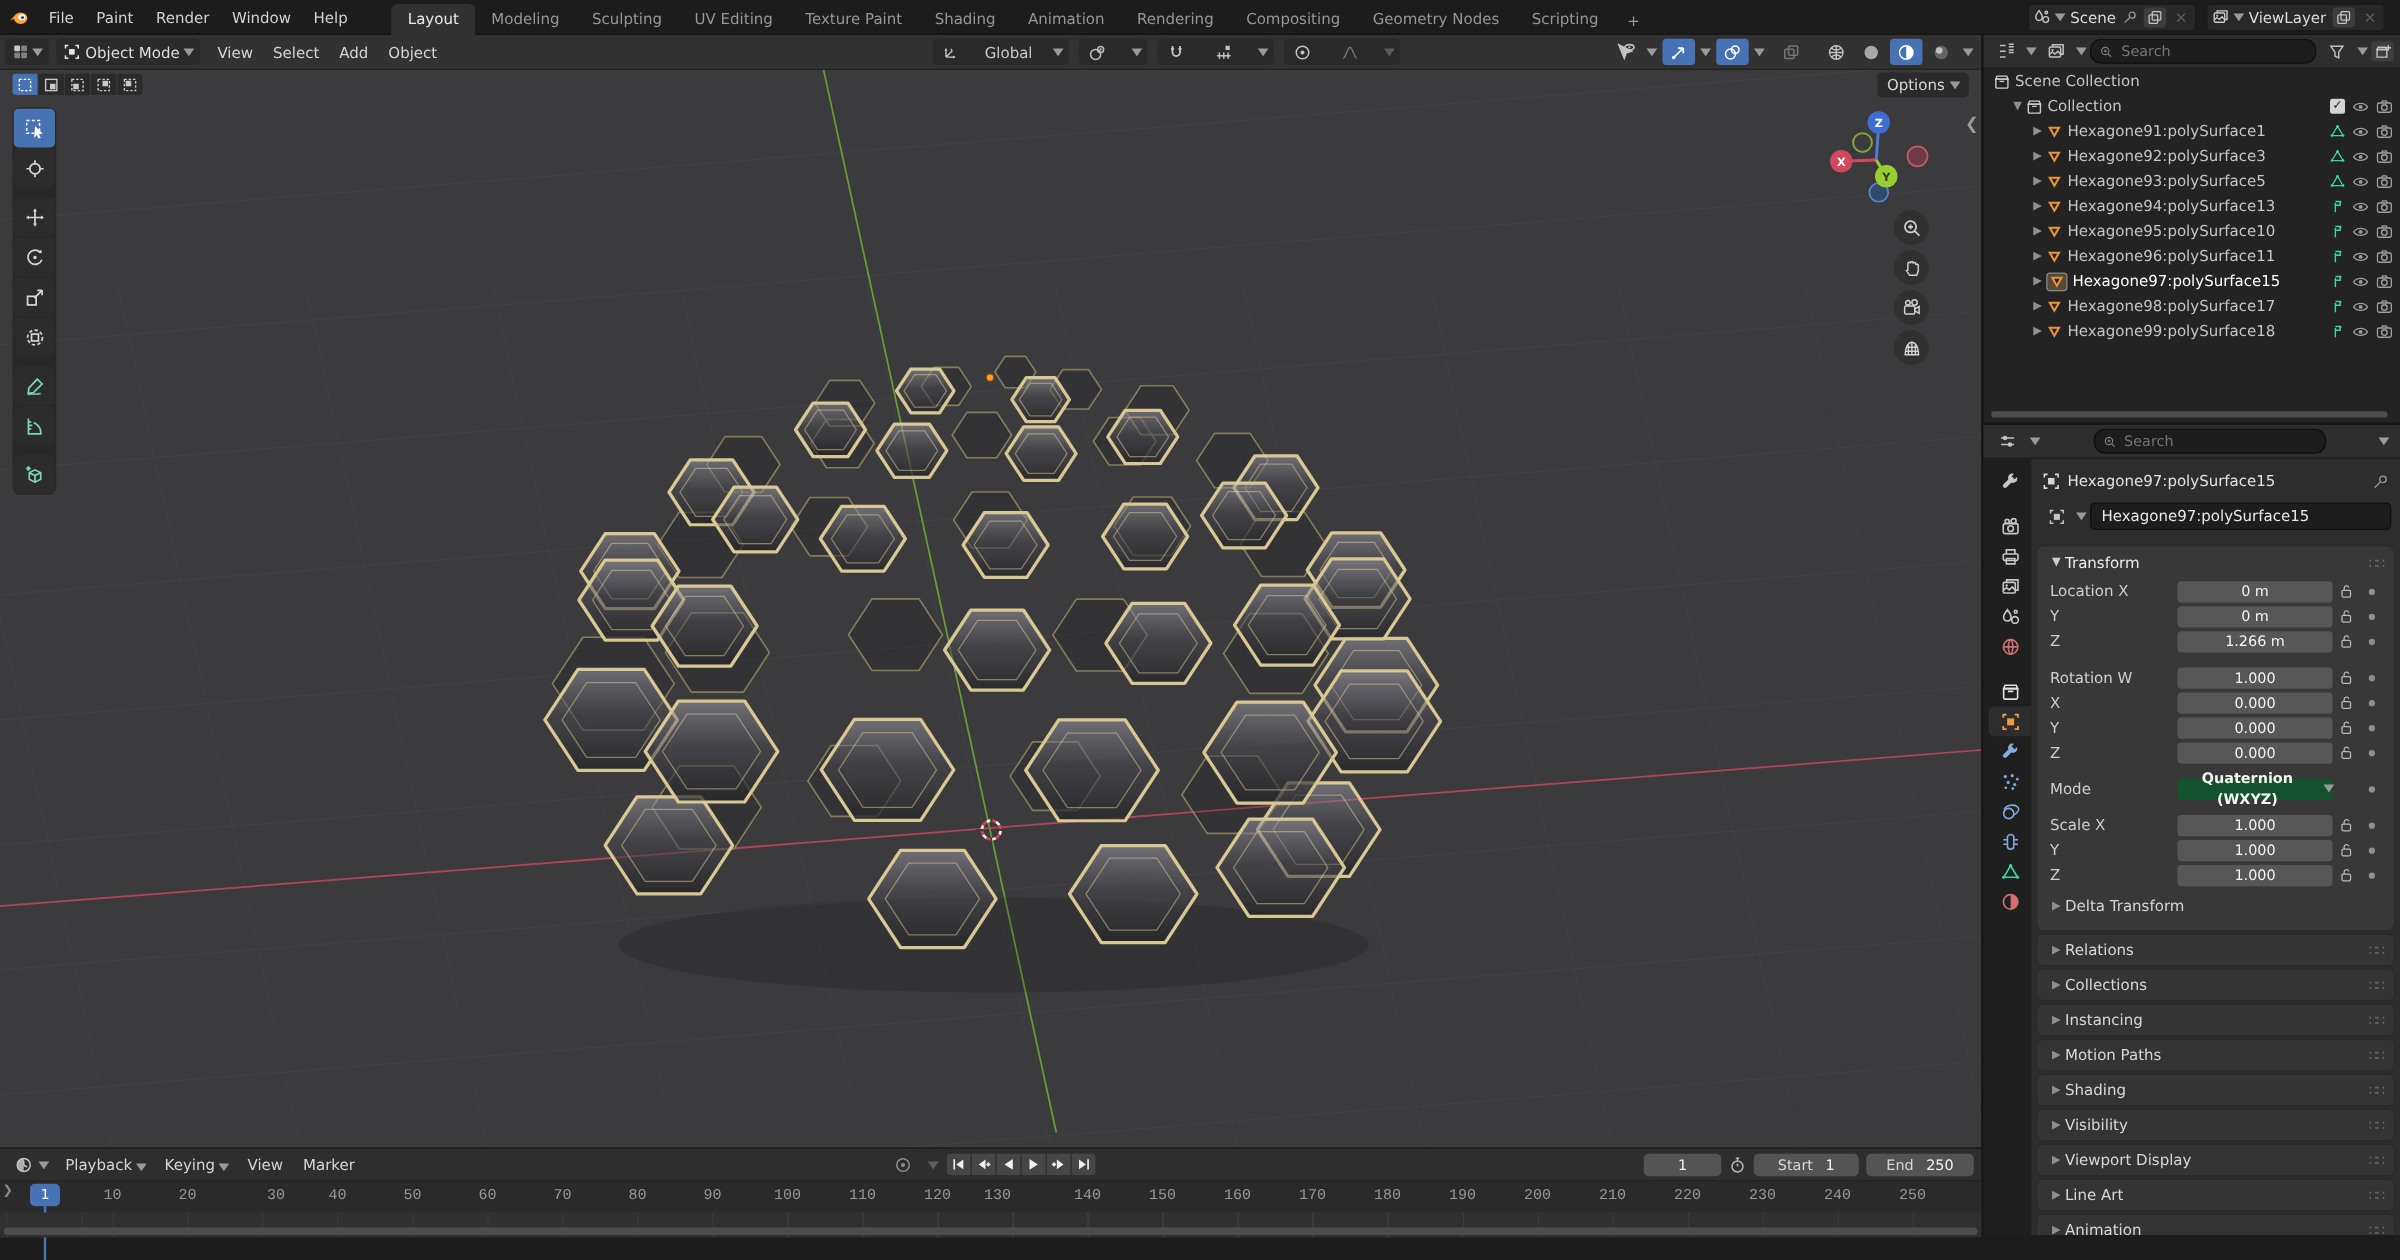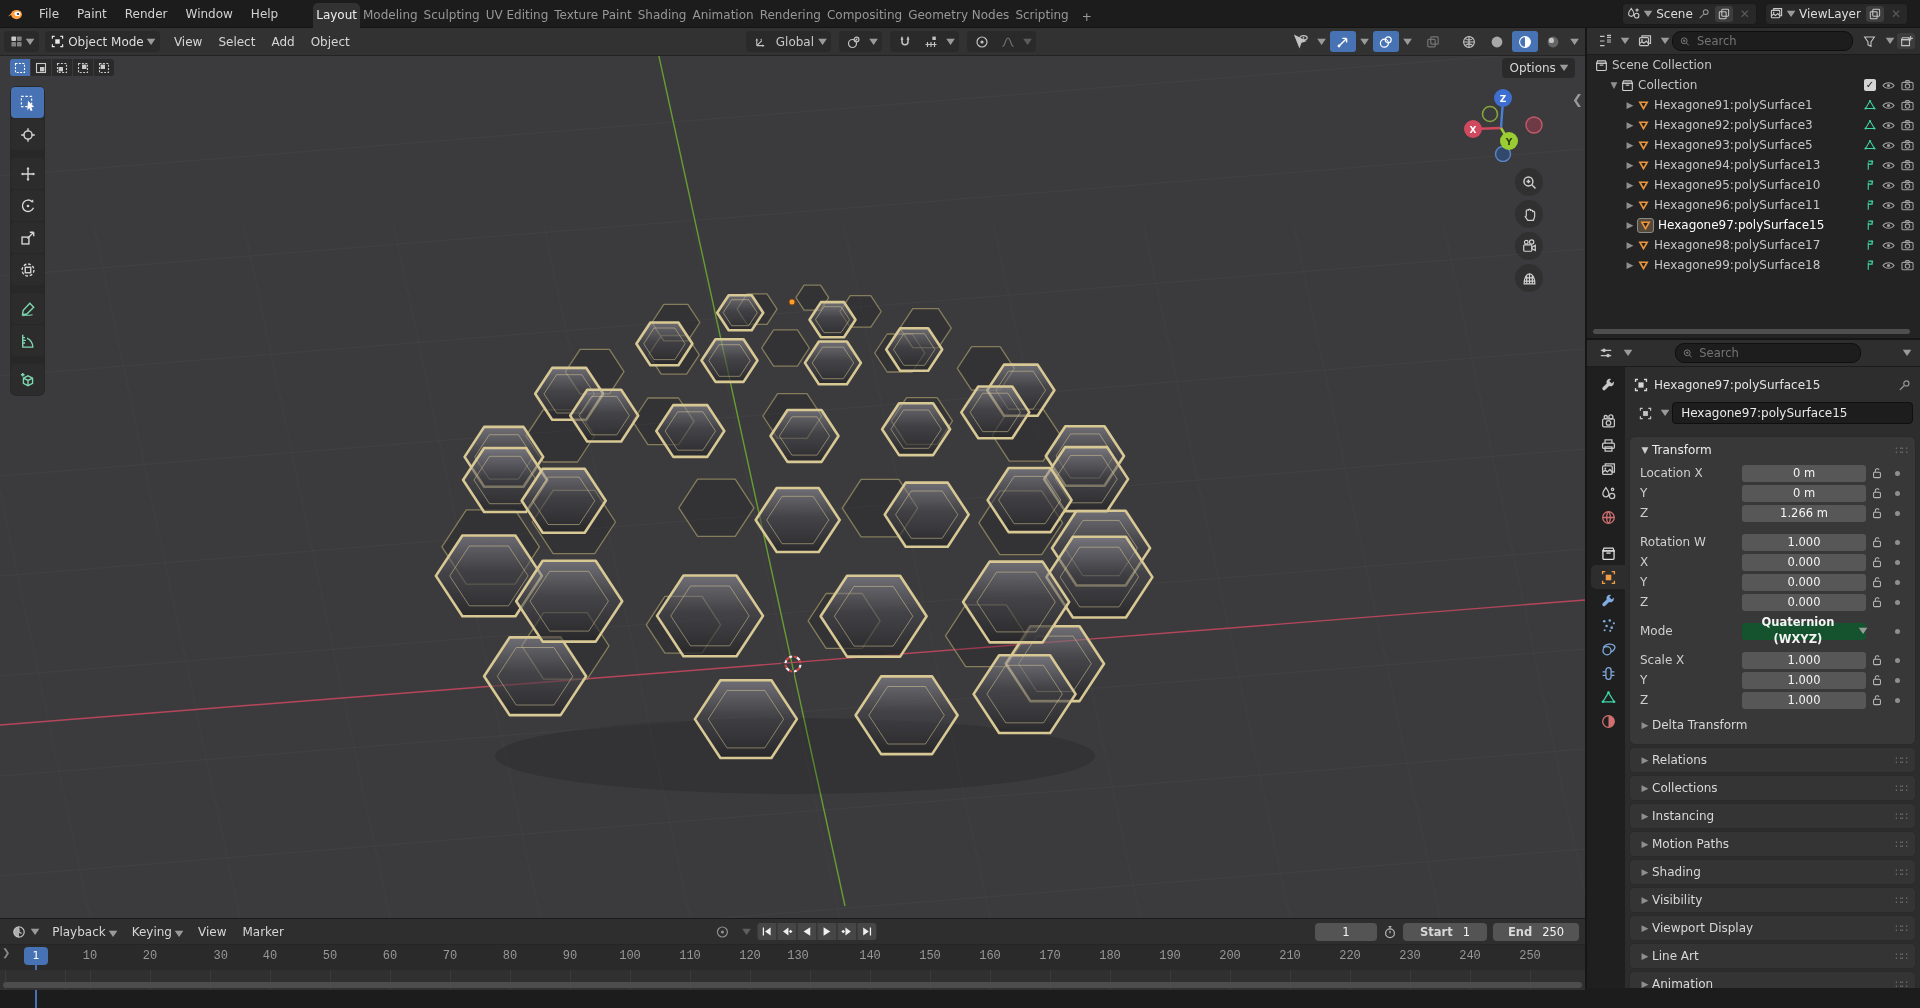--- a/index.html
+++ b/index.html
@@ -7,38 +7,38 @@
        font-family:"DejaVu Sans","Liberation Sans",sans-serif;font-size:12px;color:#c9c9c9;
        background:#1c1c1c;-webkit-font-smoothing:antialiased;}
   .abs{position:absolute;}
   svg.i{display:inline-block;vertical-align:middle;}
 
   
   #topbar{left:0;top:0;width:1920px;height:28px;background:#1c1c1c;display:flex;align-items:center;border-bottom:1px solid #141414;box-sizing:border-box;}
   #blender-logo{width:30px;display:flex;justify-content:center;align-items:center;}
   .tb-menu{padding:0 9px;color:#d2d2d2;cursor:default;}
   #tb-tabs{display:flex;align-items:flex-end;height:28px;margin-left:26px;}
-  .ws-tab{padding:5px 3px 6px;color:#979797;border-radius:5px 5px 0 0;white-space:nowrap;}
+  .ws-tab{padding:5px 13px 6px;color:#979797;border-radius:5px 5px 0 0;white-space:nowrap;}
   .ws-tab.active{background:#323232;color:#ececec;}
   .ws-add{color:#9a9a9a;padding:4px 10px;}
   #tb-right{margin-left:auto;display:flex;align-items:center;gap:8px;padding-right:12px;}
   .sel-group{display:flex;align-items:center;background:#282828;border:1px solid #1a1a1a;border-radius:4px;height:20px;padding:0 4px;gap:5px;}
   .sel-group .lbl{color:#dcdcdc;}
   .mini-btn{background:#3d3d3d;border-radius:3px;width:18px;height:16px;display:flex;align-items:center;justify-content:center;color:#c5c5c5;}
   .dim-x{color:#5c5c5c;font-size:12px;padding:0 2px;}
   .chev{font-size:8px;color:#9a9a9a;transform:scaleX(1.4);display:inline-block;line-height:1;}
 
   
   #vp-header{left:0;top:28px;width:1585px;height:28px;background:#323232;border-bottom:1px solid #232323;box-sizing:border-box;display:flex;align-items:center;padding:0 4px;}
   .hbtn{display:flex;align-items:center;gap:4px;background:#2a2a2a;border-radius:4px;height:21px;padding:0 6px;color:#dedede;}
   .hmenu{padding:0 8px;color:#d6d6d6;}
   .htoggle{width:26px;height:21px;display:flex;align-items:center;justify-content:center;border-radius:3px;color:#c3c3c3;background:transparent;}
   .htoggle.on{background:#4772b3;color:#fff;}
   .hchev{width:13px;height:21px;display:flex;align-items:center;justify-content:center;color:#9a9a9a;}
-  .hgroup{display:flex;align-items:center;background:#2a2a2a;border-radius:4px;height:21px;padding:0 2px;margin-left:8px;}
+  .hgroup{display:flex;align-items:center;background:#2a2a2a;border-radius:4px;height:21px;padding:0 2px;margin-left:8px;gap:12px;}
   .dim{opacity:.45;}
 
   
   #viewport{left:0;top:56px;width:1585px;height:862px;background:#3b3b3d;overflow:hidden;}
   #vp-scene{position:absolute;left:0;top:0;}
   #selmode-row{left:10px;top:3px;display:flex;gap:1px;}
   .selmode-btn{width:20px;height:17px;background:#2a2a2a;display:flex;align-items:center;justify-content:center;color:#c9c9c9;}
   .selmode-btn.active{background:#4772b3;color:#fff;}
   .selmode-btn:first-child{border-radius:3px 0 0 3px;}
   .selmode-btn:last-child{border-radius:0 3px 3px 0;}
@@ -95,21 +95,21 @@
   
   #timeline{left:0;top:918px;width:1585px;height:70px;background:#2e2e2e;border-top:1px solid #1a1a1a;box-sizing:border-box;}
   #tl-header{height:25px;display:flex;align-items:center;padding:0 6px;position:relative;}
   #tl-center{position:absolute;left:50%;transform:translateX(-50%);display:flex;align-items:center;gap:8px;}
   .pb-btn{width:19px;height:17px;background:#464646;display:flex;align-items:center;justify-content:center;color:#f0f0f0;}
   .pb-group{display:flex;gap:1px;}
   .pb-group .pb-btn:first-child{border-radius:3px 0 0 3px;}
   .pb-group .pb-btn:last-child{border-radius:0 3px 3px 0;}
   #tl-right{margin-left:auto;display:flex;align-items:center;gap:6px;}
   .tl-field{background:#545454;border-radius:4px;height:18px;display:flex;align-items:center;justify-content:center;color:#f2f2f2;font-size:11.5px;padding:0 10px;gap:10px;}
-  .tl-field .fl{color:#d8d8d8;font-weight:bold;}
+  .tl-field .fl{color:#d8d8d8;}
   #tl-ruler{height:25px;background:#2a2a2a;position:relative;border-top:1px solid #252525;}
   .ruler-num{position:absolute;top:4px;width:36px;margin-left:-18px;text-align:center;color:#989898;font-size:12px;font-family:Liberation Mono, monospace;}
   #playhead{position:absolute;top:2px;width:24px;height:18px;margin-left:-12px;background:#4772b3;border-radius:4px;color:#fff;text-align:center;line-height:18px;font-size:11px;}
   #playhead-line{position:absolute;top:20px;width:2px;height:50px;margin-left:-1px;background:#4772b3;}
   #tl-strip{height:20px;background:#303030;position:relative;
     background-image:repeating-linear-gradient(90deg,#3a3a3a 0 1px,transparent 1px 60px);background-position:90px 0;}
   #tl-scroll{position:absolute;left:3px;right:3px;bottom:2px;height:6px;border-radius:3px;background:#4d4d4d;}
   #tl-expander{position:absolute;left:2px;top:28px;color:#8a8a8a;font-size:10px;}
 
   

